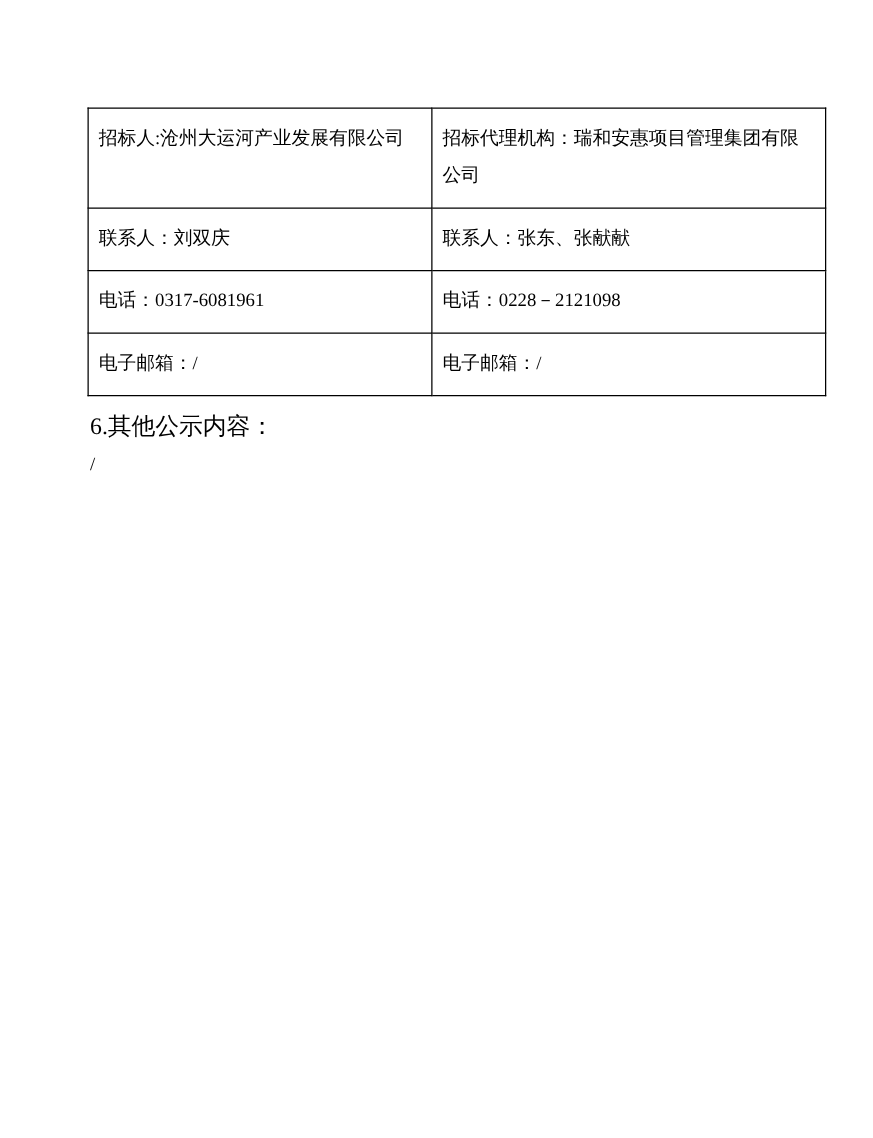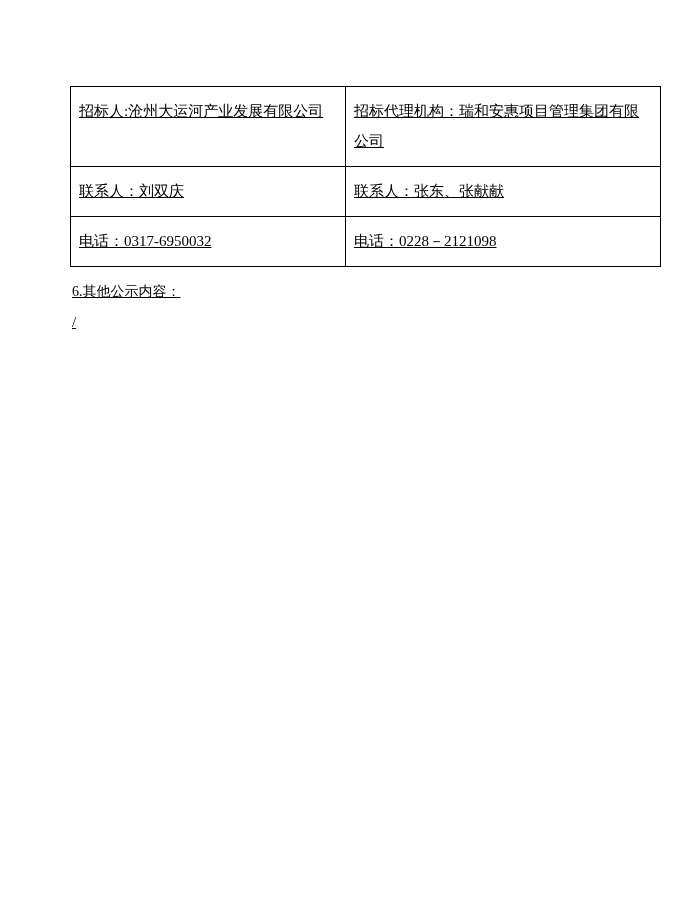--- a/index.html
+++ b/index.html
@@ -13,21 +13,20 @@
     font-family: "Liberation Serif", serif;
     color: #000000;
     overflow: hidden;
   }
   .page {
     position: relative;
     width: 698px;
     height: 906px;
     box-sizing: border-box;
     padding: 86px 70px 16px 70px;
-    text-decoration: underline;
   }
   table.info-table {
     border-collapse: collapse;
     width: 558px;
     table-layout: fixed;
   }
   table.info-table td {
     border: 1px solid #000000;
     vertical-align: top;
     padding: 9px 8px 10px 8px;
@@ -43,21 +42,21 @@
   }
   .cell-text {
     display: block;
     white-space: normal;
     word-break: break-all;
   }
   .below-block {
     margin-top: 10px;
   }
   .section-line {
-    font-size: 14px;
+    font-size: 19px;
     line-height: 30px;
     padding-left: 2px;
     font-family: "Liberation Serif", serif;
   }
   .slash-line {
     font-size: 15px;
     line-height: 30px;
     padding-left: 2px;
     font-family: "Liberation Serif", serif;
   }
@@ -80,24 +79,32 @@
       <tr>
         <td class="col-left">
           <span class="cell-text">联系人：刘双庆</span>
         </td>
         <td class="col-right">
           <span class="cell-text">联系人：张东、张献献</span>
         </td>
       </tr>
       <tr>
         <td class="col-left">
-          <span class="cell-text">电话：0317-6950032</span>
+          <span class="cell-text">电话：0317-6081961</span>
         </td>
         <td class="col-right">
           <span class="cell-text">电话：0228－2121098</span>
+        </td>
+      </tr>
+      <tr>
+        <td class="col-left">
+          <span class="cell-text">电子邮箱：/</span>
+        </td>
+        <td class="col-right">
+          <span class="cell-text">电子邮箱：/</span>
         </td>
       </tr>
     </tbody>
   </table>
 
   <div class="below-block">
     <div class="section-line">6.其他公示内容：</div>
     <div class="slash-line">/</div>
   </div>
 

